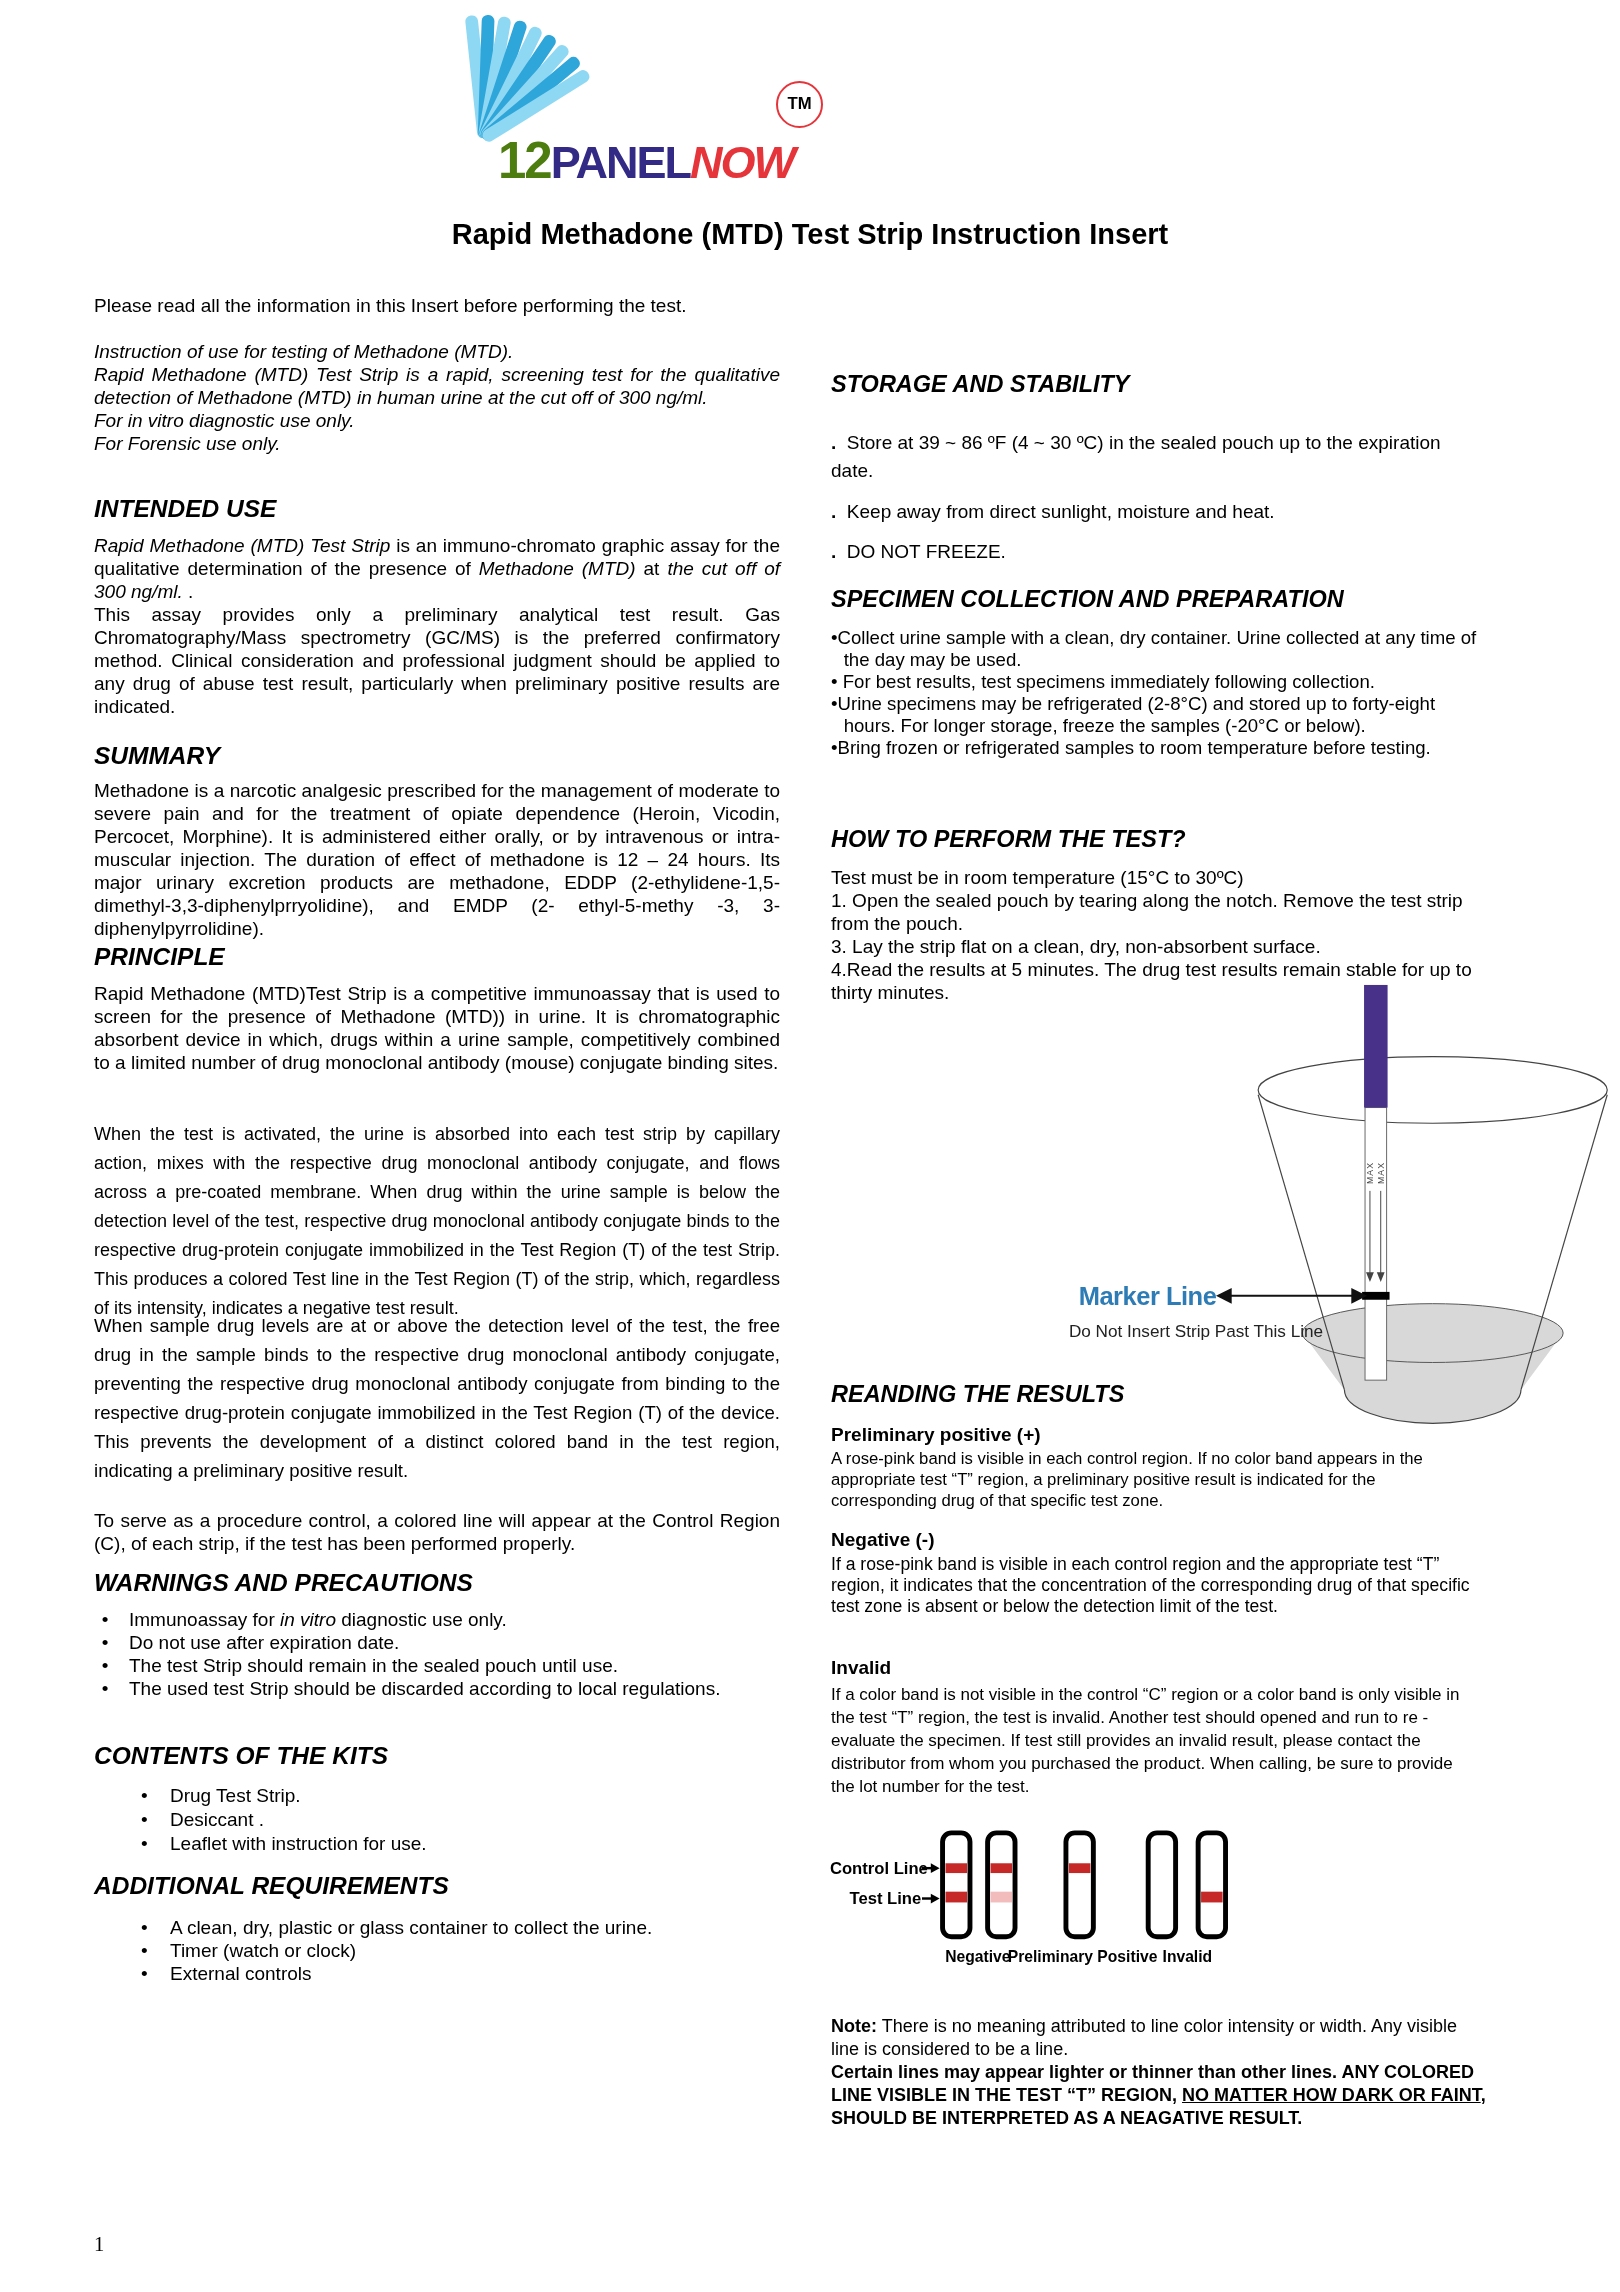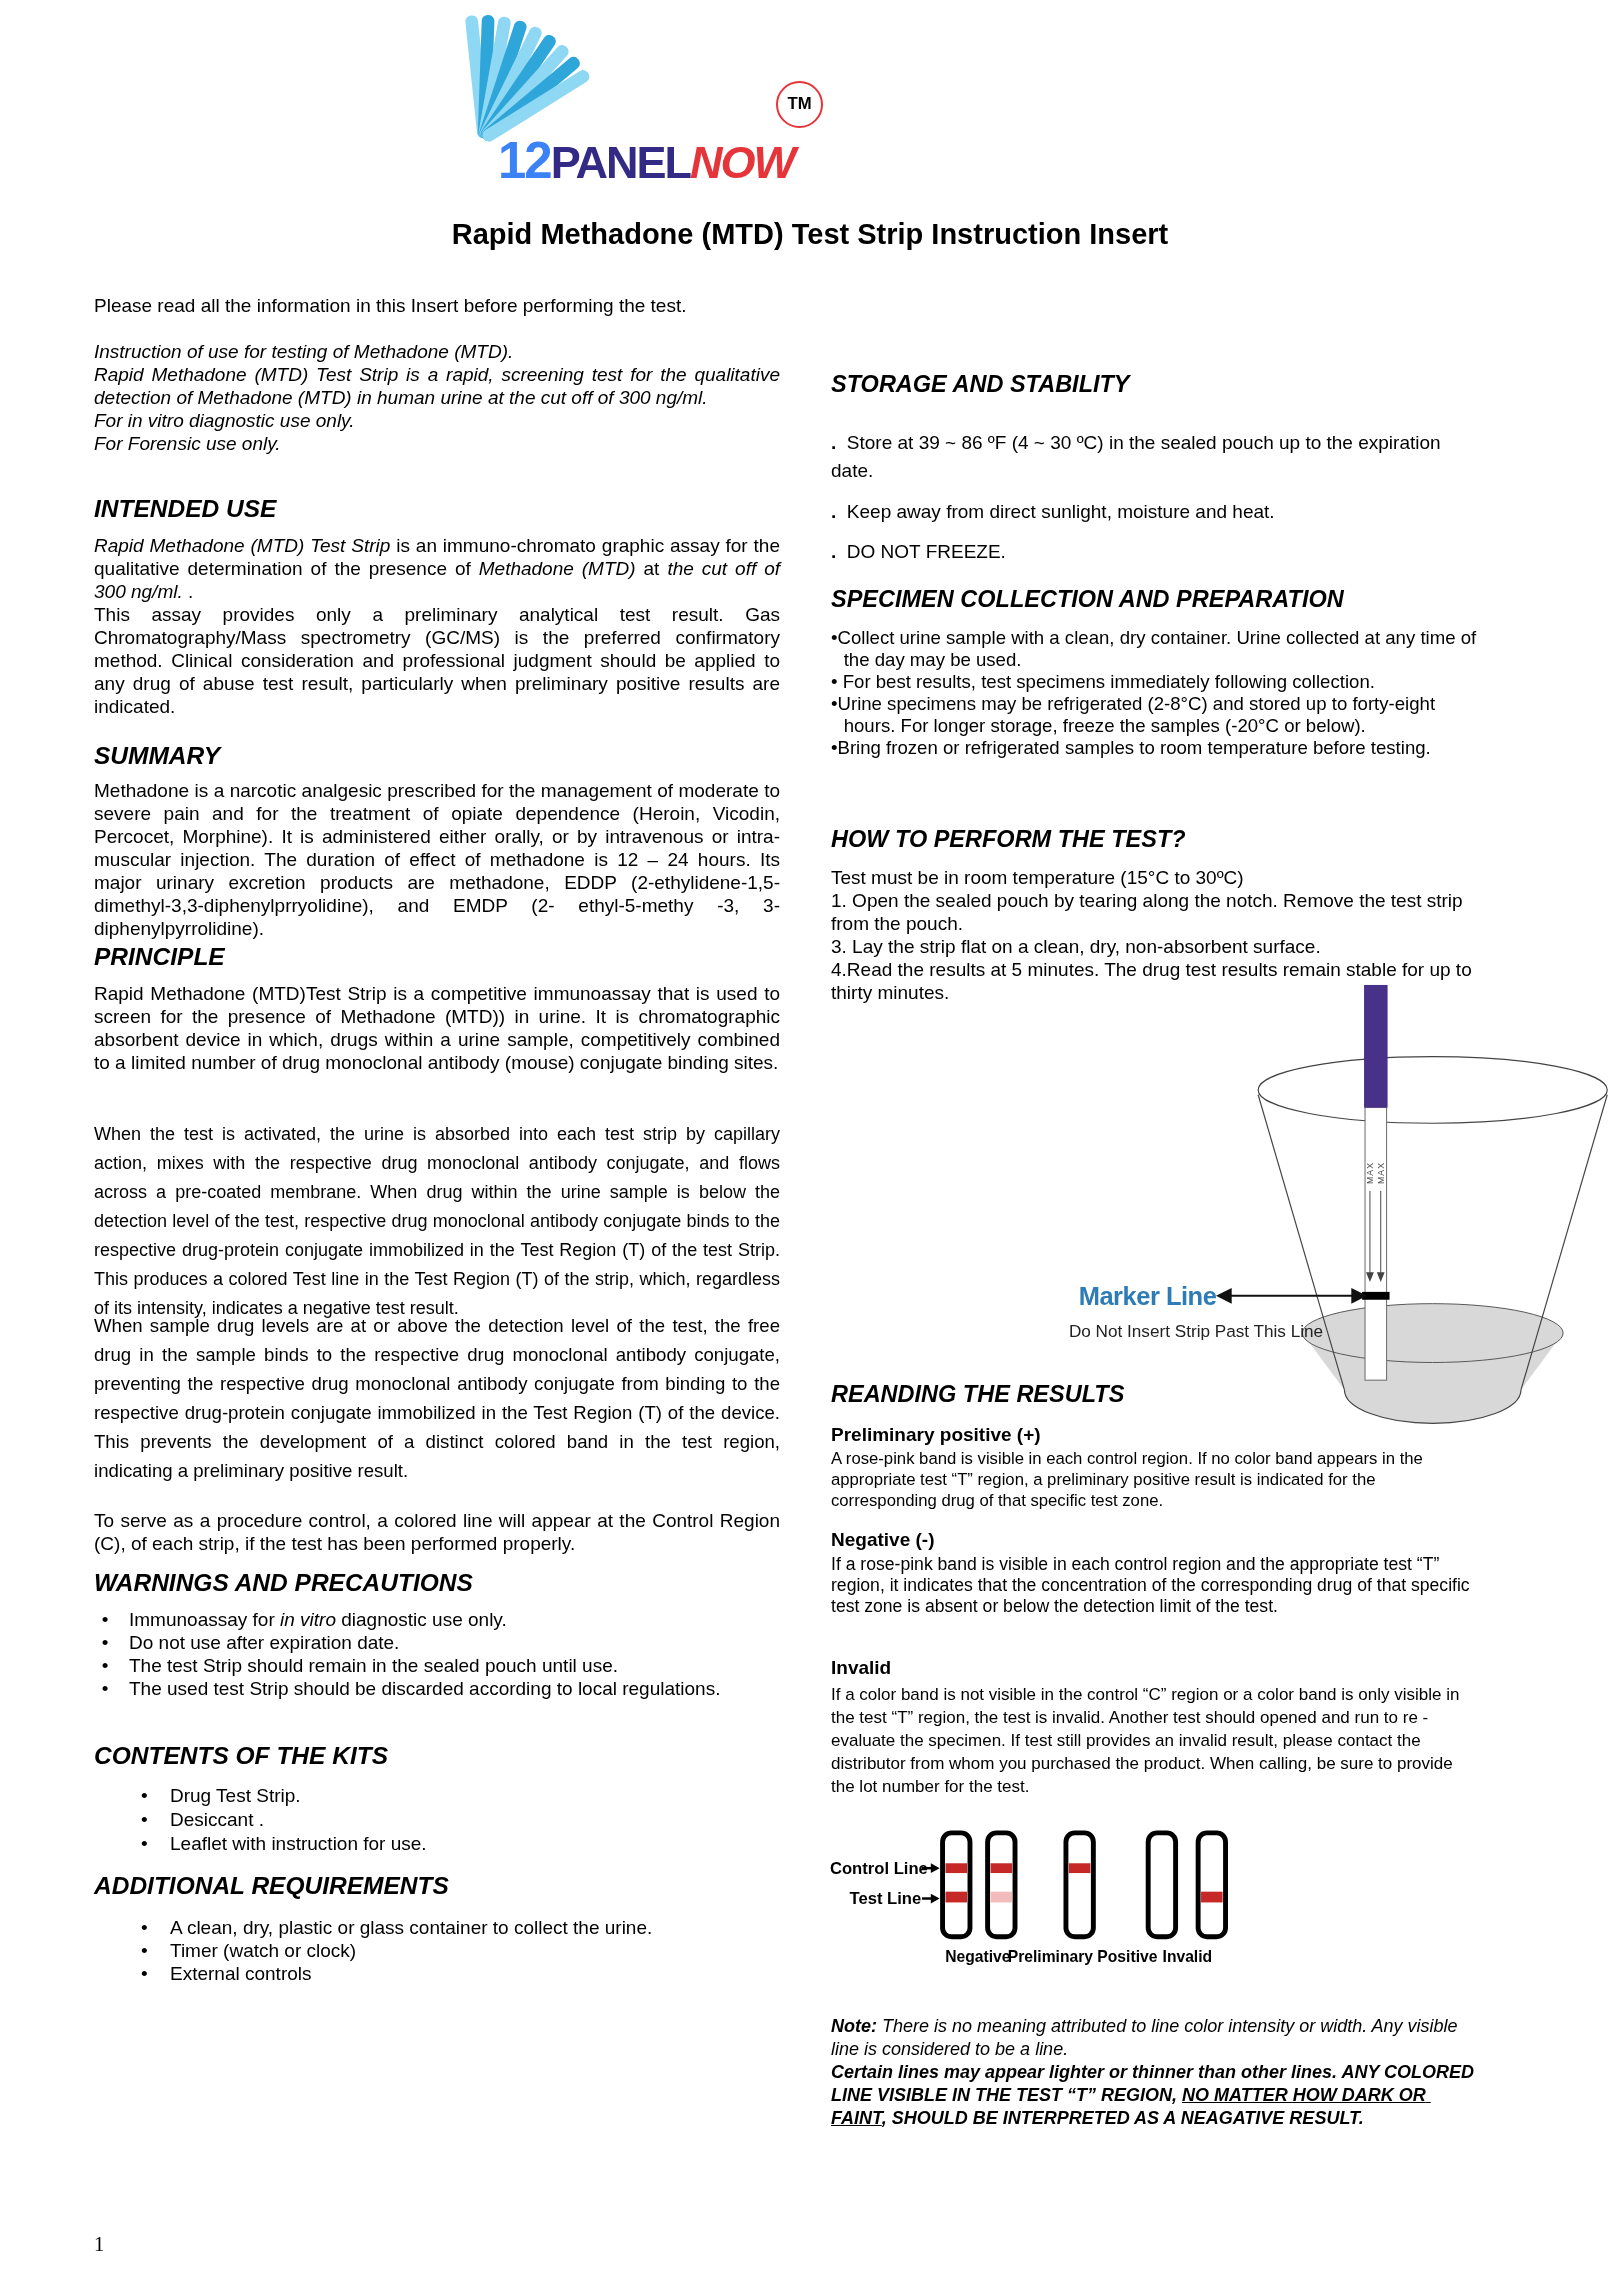--- a/index.html
+++ b/index.html
@@ -39,21 +39,21 @@
         <rect x="18" y="5" width="13" height="126" rx="6" fill="#8fd8f3" transform="rotate(10 24 131)"></rect>
         <rect x="18" y="5" width="13" height="126" rx="6" fill="#2fa6da" transform="rotate(18 24 131)"></rect>
         <rect x="18" y="5" width="13" height="126" rx="6" fill="#8fd8f3" transform="rotate(26 24 131)"></rect>
         <rect x="18" y="5" width="13" height="126" rx="6" fill="#2fa6da" transform="rotate(34 24 131)"></rect>
         <rect x="18" y="5" width="13" height="126" rx="6" fill="#8fd8f3" transform="rotate(42 24 131)"></rect>
         <rect x="18" y="5" width="13" height="126" rx="6" fill="#2fa6da" transform="rotate(50 24 131)"></rect>
         <rect x="18" y="5" width="13" height="126" rx="6" fill="#8fd8f3" transform="rotate(58 24 131)"></rect>
       </g>
     </svg>
     <div class="abs logo-word" style="left:52px;top:123px;">
-      <span style="font-size:51px;color:#3b82f6;">12</span><span style="font-size:45px;color:#322a85;">PANEL</span><span style="font-size:45px;color:#e5343a;font-style:italic;">NOW</span>
+      <span style="font-size:51px;color:#4d7c0f;">12</span><span style="font-size:45px;color:#322a85;">PANEL</span><span style="font-size:45px;color:#e5343a;font-style:italic;">NOW</span>
     </div>
     <div class="abs" style="left:330px;top:73px;width:43px;height:43px;border:2.9px solid #e5343a;border-radius:50%;
          display:flex;align-items:center;justify-content:center;font-weight:bold;font-size:16.7px;color:#000000;">TM</div>
   </div>
 
   <div class="abs" id="title">Rapid Methadone (MTD) Test Strip Instruction Insert</div>
 
   <div class="abs body-l" style="left:94px;top:294px;width:686px;">Please read all the information in this Insert before performing the test.</div>
 
   <div class="abs body-l ital" style="left:94px;top:340px;width:686px;">
@@ -202,19 +202,19 @@
     <g>
       <rect x="378" y="8" width="28" height="106" rx="9" fill="#fff" stroke="#000" stroke-width="5"></rect>
       <rect x="381" y="68" width="22" height="11" fill="#c62828"></rect>
     </g>
 
     <text x="153" y="140" font-size="16" font-weight="bold" text-anchor="middle" fill="#000">Negative</text>
     <text x="260" y="140" font-size="16" font-weight="bold" text-anchor="middle" fill="#000">Preliminary Positive</text>
     <text x="367" y="140" font-size="16" font-weight="bold" text-anchor="middle" fill="#000">Invalid</text>
   </svg>
 
-  <div class="abs" style="left:831px;top:2015px;width:655px;font-size:18px;line-height:23px;white-space:pre-wrap;font-style:italic;"><span class="b">Note:</span><span> There is no meaning attributed to line color intensity or width. Any visible line is considered to be a line.
+  <div class="abs" style="left:831px;top:2015px;width:655px;font-size:18px;line-height:23px;white-space:pre-wrap;"><span class="b">Note:</span><span> There is no meaning attributed to line color intensity or width. Any visible line is considered to be a line.
 </span><span class="b">Certain lines may appear lighter or thinner than other lines. ANY COLORED LINE VISIBLE IN THE TEST “T” REGION, </span><span class="b u">NO MATTER HOW DARK OR FAINT</span><span class="b">, SHOULD BE INTERPRETED AS A NEAGATIVE RESULT.</span></div>
 
   <div class="abs" id="page-num">1</div>
 
 </div>
 
 
 </body></html>

